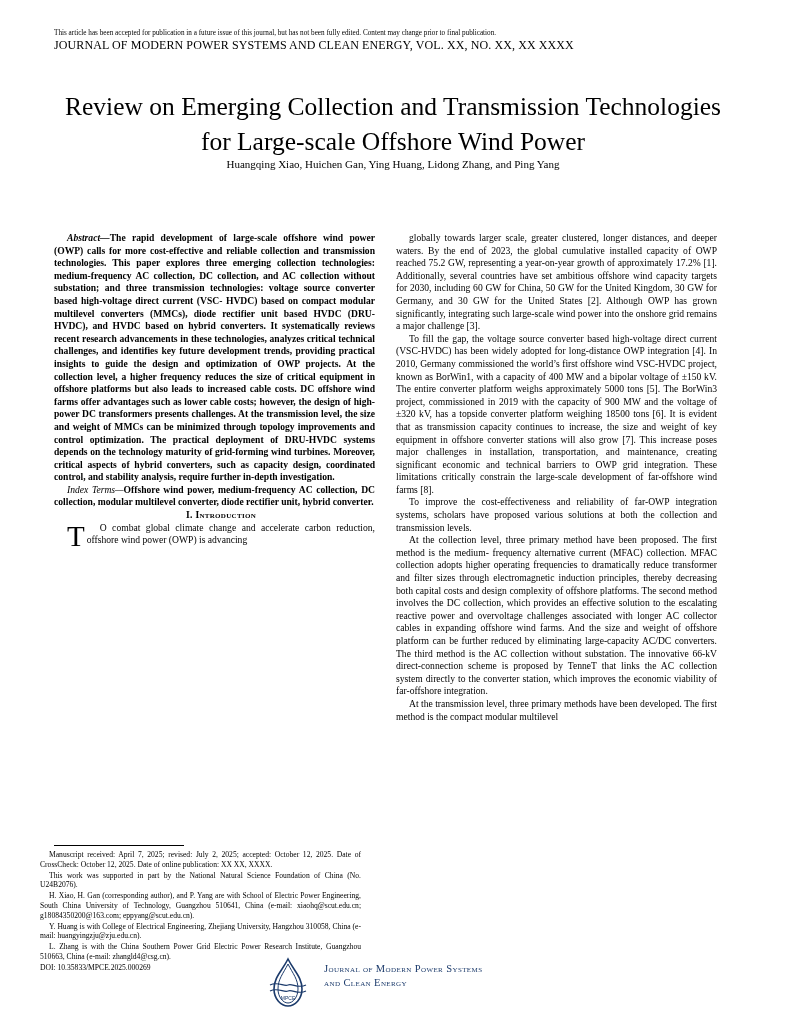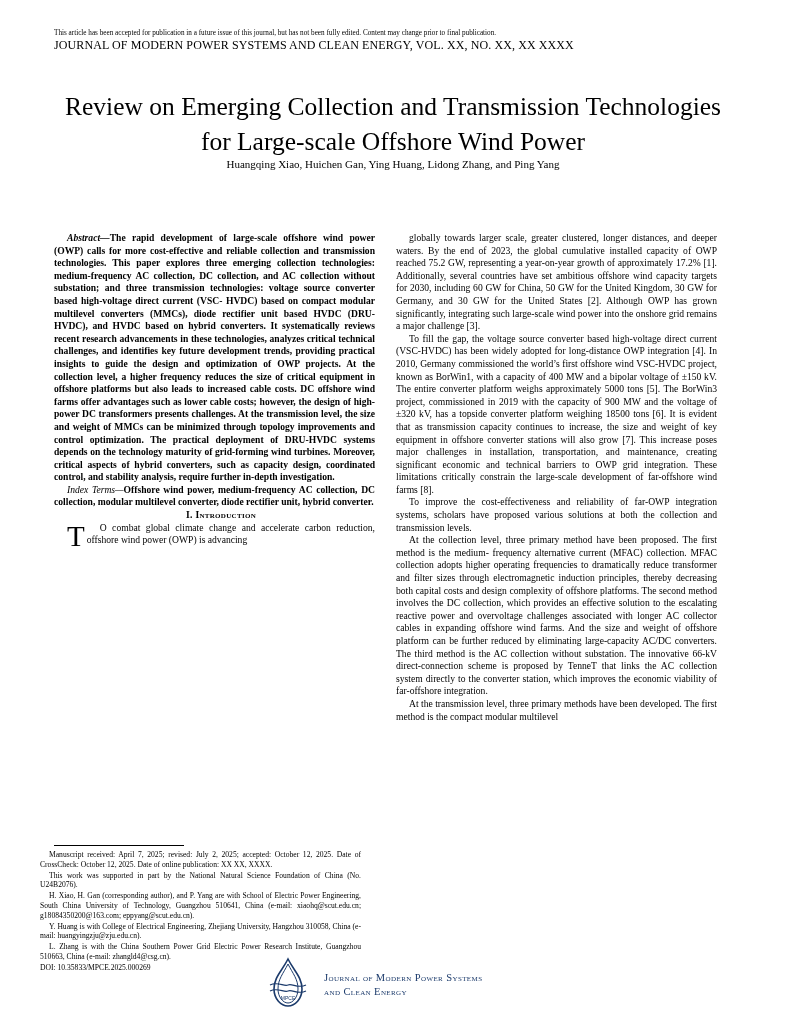--- a/index.html
+++ b/index.html
@@ -152,21 +152,21 @@
   .logo-mark {
     position: absolute;
     left: 0;
     top: 0;
     width: 56px;
     height: 56px;
   }
   .logo-text {
     position: absolute;
     left: 64px;
-    top: 16px;
+    top: 7px;
     font-size: 10.5px;
     line-height: 13.5px;
     font-variant: small-caps;
     letter-spacing: 0.4px;
     color: #1b3a6b;
   }
   .logo-text .l2 { display: block; }
 </style>
 </head>
 <body>

